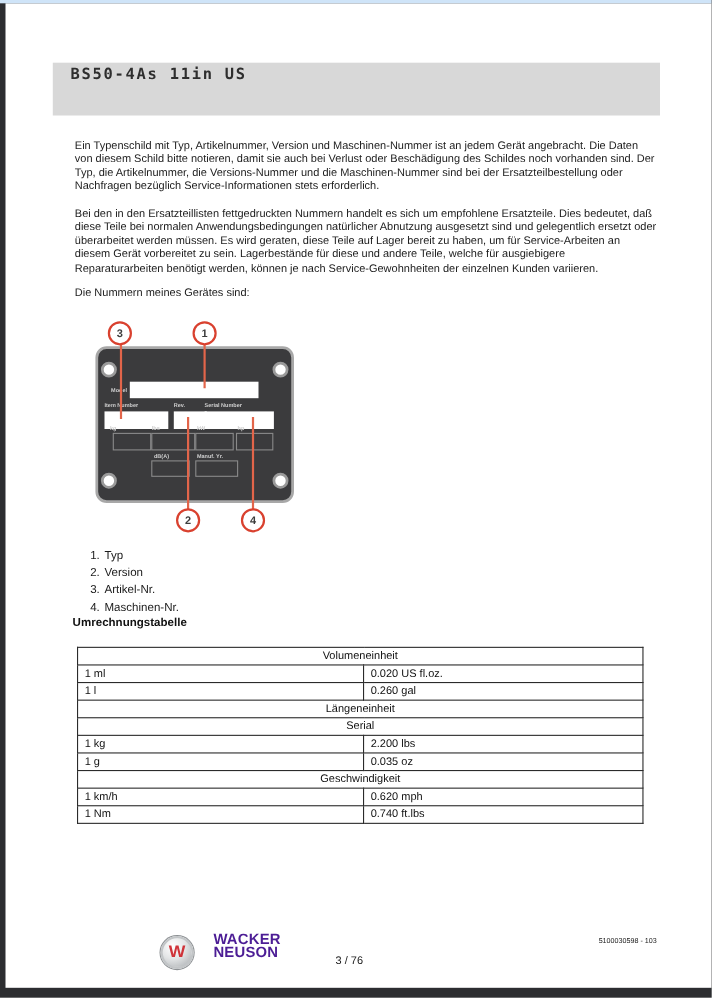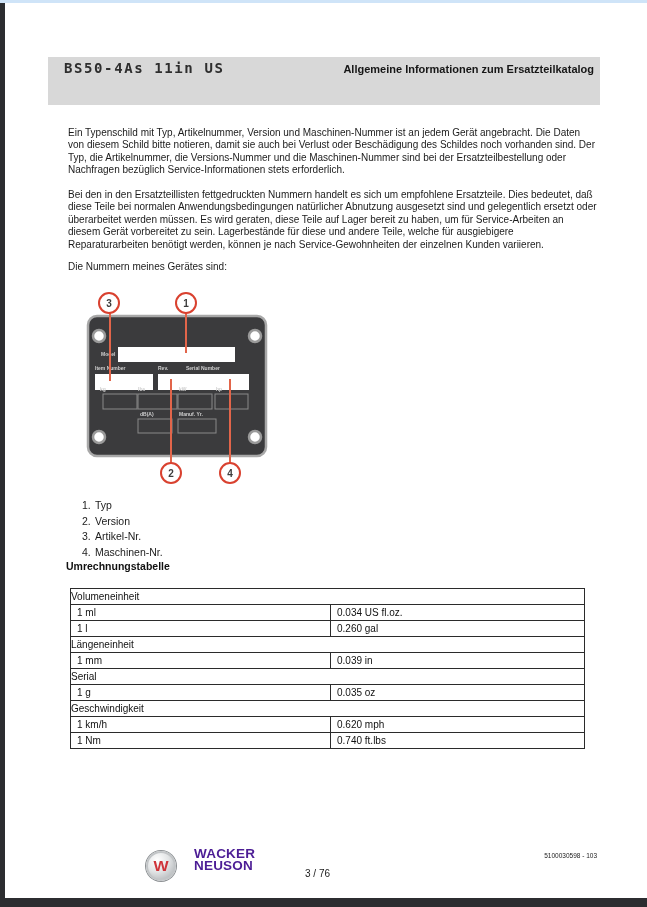--- a/index.html
+++ b/index.html
@@ -43,21 +43,21 @@
 
   .tbl-heading { left:61px; top:557px; font-size:10.5px; font-weight:bold; color:#111; }
 
   
   table.conv {
     position:absolute; left:65px; top:585px; width:514px;
     border-collapse:collapse; font-size:10px; color:#111;
     table-layout:fixed;
   }
   table.conv td { border:1px solid #2b2b2b; height:15px; padding:0 0 0 6px; overflow:hidden; }
-  table.conv td.sec { text-align:left; padding:0; }
+  table.conv td.sec { text-align:center; padding:0; }
   col.c1 { width:260px; } col.c2 { width:254px; }
 
   
   .logo-circle {
     left:141px; top:848px; width:26px; height:26px; border-radius:50%;
     background:radial-gradient(circle at 35% 28%, #ffffff 0%, #e3e5e6 45%, #a7abae 100%);
     border:2px solid #c2c5c7;
     box-shadow:0 0 0 1px #8d9194;
     display:flex; align-items:center; justify-content:center;
   }
@@ -69,21 +69,20 @@
 </style>
 </head>
 <body>
 
 <div class="abs top-strip"></div>
 
 <div class="abs page">
 
   <div class="abs header-band">
     <div class="abs header-model">BS50-4As 11in US</div>
-    <div class="abs header-title">Allgemeine Informationen zum Ersatzteilkatalog</div>
   </div>
 
   <div class="abs par" id="p1">Ein Typenschild mit Typ, Artikelnummer, Version und Maschinen-Nummer ist an jedem Gerät angebracht. Die Daten von diesem Schild bitte notieren, damit sie auch bei Verlust oder Beschädigung des Schildes noch vorhanden sind. Der Typ, die Artikelnummer, die Versions-Nummer und die Maschinen-Nummer sind bei der Ersatzteilbestellung oder Nachfragen bezüglich Service-Informationen stets erforderlich.</div>
   <div class="abs par" id="p2">Bei den in den Ersatzteillisten fettgedruckten Nummern handelt es sich um empfohlene Ersatzteile. Dies bedeutet, daß diese Teile bei normalen Anwendungsbedingungen natürlicher Abnutzung ausgesetzt sind und gelegentlich ersetzt oder überarbeitet werden müssen. Es wird geraten, diese Teile auf Lager bereit zu haben, um für Service-Arbeiten an diesem Gerät vorbereitet zu sein. Lagerbestände für diese und andere Teile, welche für ausgiebigere Reparaturarbeiten benötigt werden, können je nach Service-Gewohnheiten der einzelnen Kunden variieren.</div>
   <div class="abs par" id="p3">Die Nummern meines Gerätes sind:</div>
 
   <svg class="abs diagram" width="200" height="198" viewBox="0 0 200 198">
 
     <rect x="3" y="26" width="178" height="140" rx="9" fill="#3b3b3d" stroke="#a8a8a8" stroke-width="2.5"></rect>
 
@@ -156,35 +155,35 @@
     <colgroup>
         <col class="c1">
         <col class="c2">
       </colgroup>
     <tbody>
         <tr>
           <td class="sec" colspan="2">Volumeneinheit</td>
         </tr>
     <tr>
           <td>1 ml</td>
-          <td>0.034 US fl.oz.</td>
+          <td>0.020 US fl.oz.</td>
         </tr>
     <tr>
           <td>1 l</td>
           <td>0.260 gal</td>
         </tr>
     <tr>
           <td class="sec" colspan="2">Längeneinheit</td>
         </tr>
     <tr>
-          <td>1 mm</td>
-          <td>0.039 in</td>
-        </tr>
-    <tr>
           <td class="sec" colspan="2">Serial</td>
+        </tr>
+    <tr>
+          <td>1 kg</td>
+          <td>2.200 lbs</td>
         </tr>
     <tr>
           <td>1 g</td>
           <td>0.035 oz</td>
         </tr>
     <tr>
           <td class="sec" colspan="2">Geschwindigkeit</td>
         </tr>
     <tr>
           <td>1 km/h</td>

